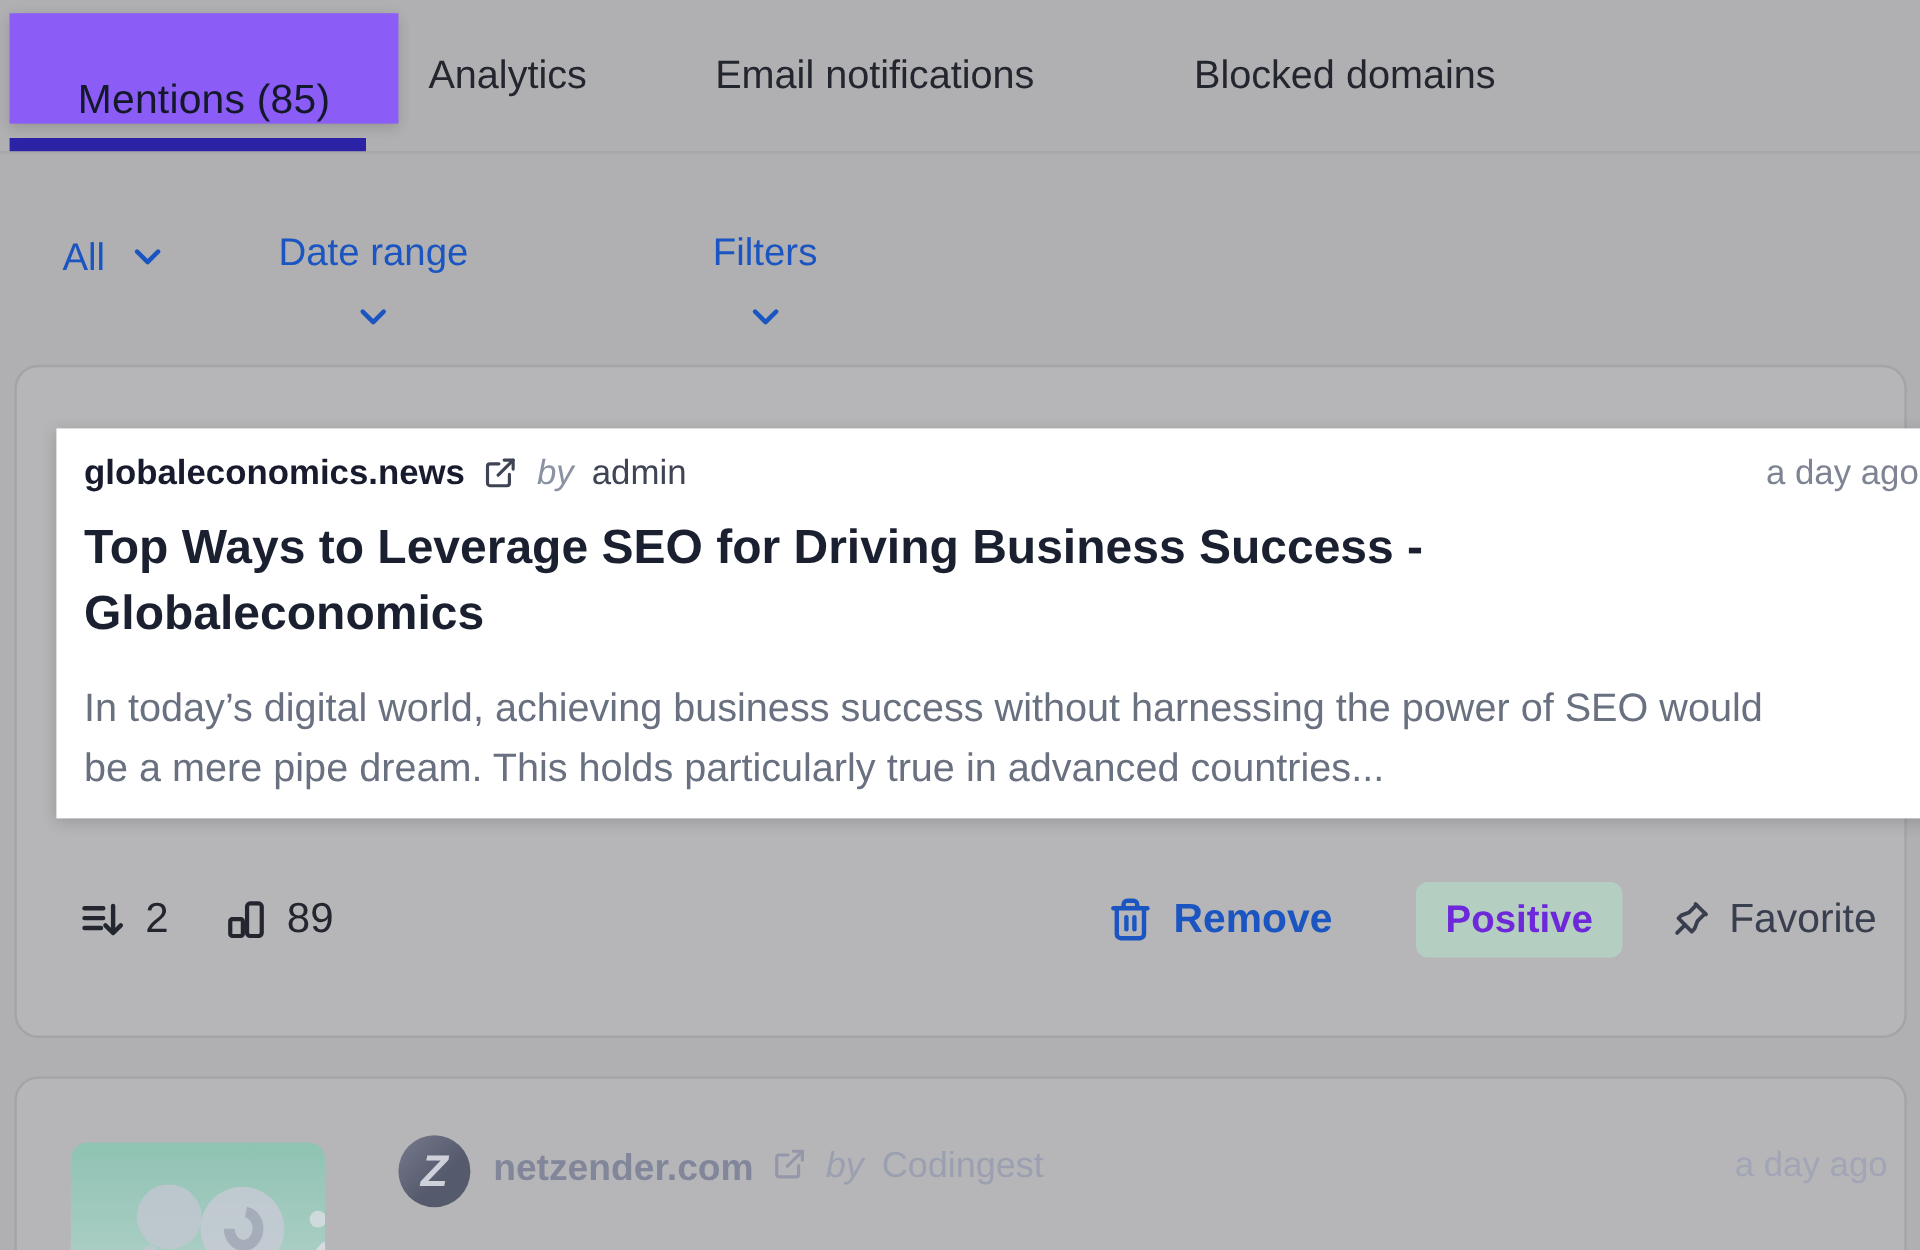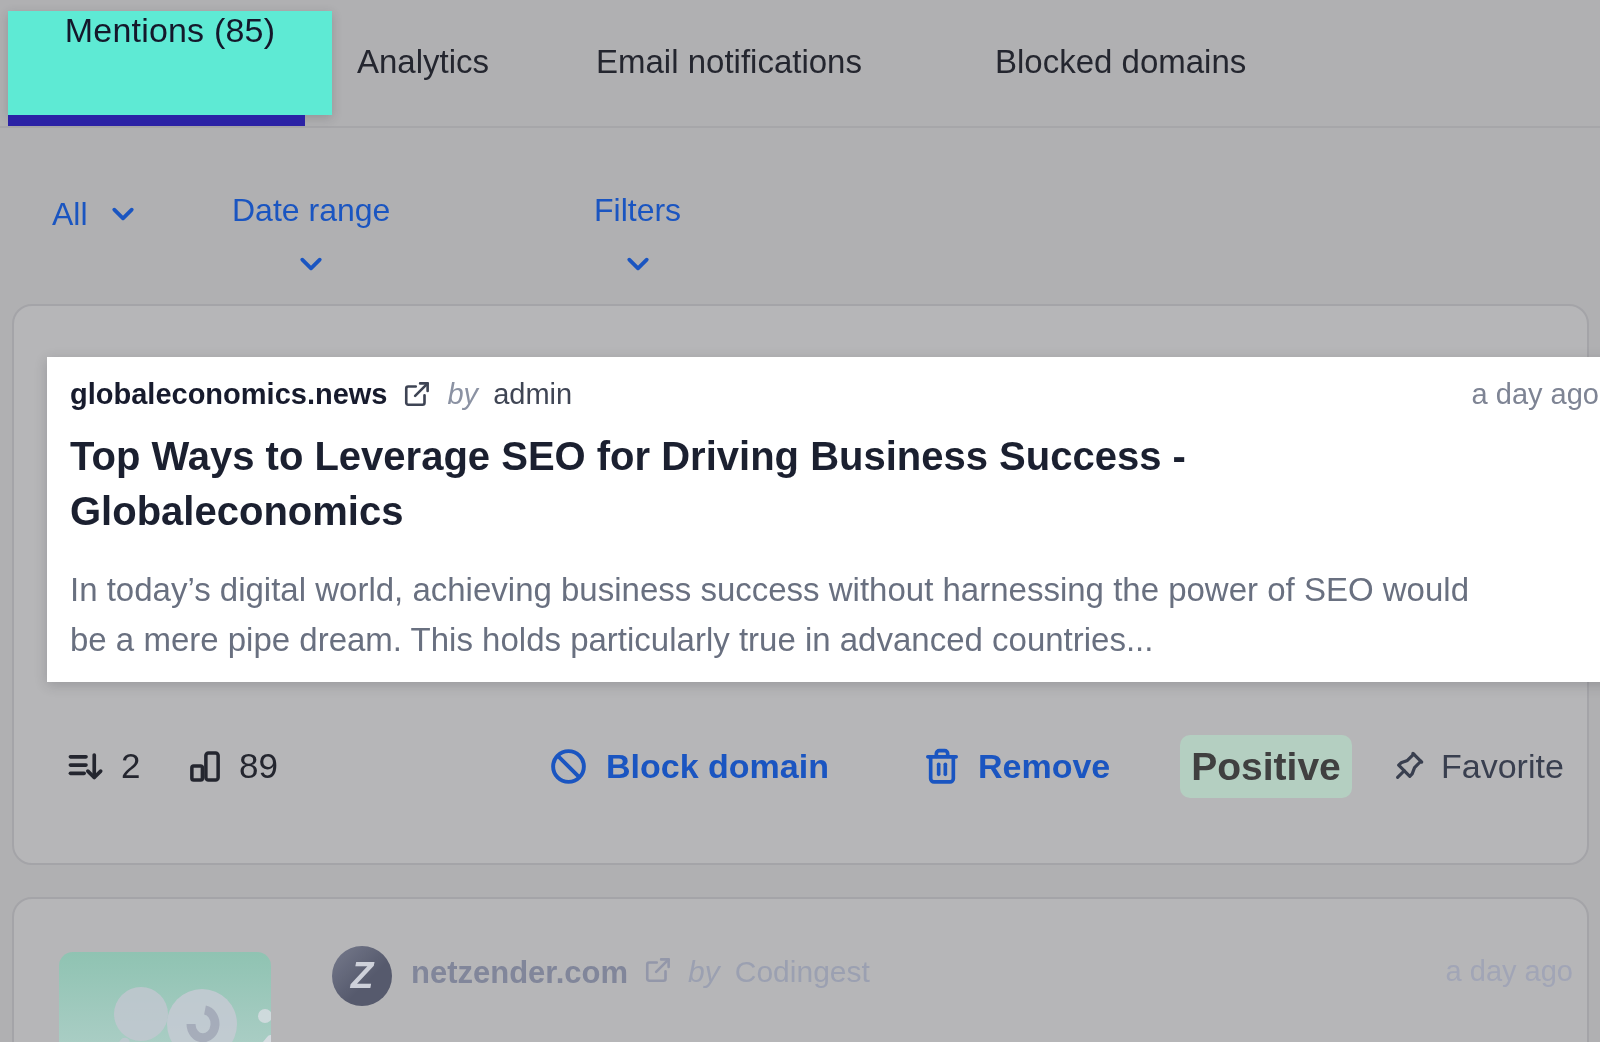--- a/index.html
+++ b/index.html
@@ -8,23 +8,23 @@
     background:#b0b0b2;
     font-family:"Liberation Sans", sans-serif;
     -webkit-font-smoothing:antialiased;
   }
   .abs{position:absolute;}
 
   
   .tabbar-divider{left:0;top:126px;width:1600px;height:2px;background:#a6a6a9;}
   .tab-underline{left:8px;top:115px;width:297px;height:11px;background:#2b22a5;}
   .mentions-highlight{
-    left:8px;top:11px;width:324px;height:104px;background:#5eead4;
+    left:8px;top:11px;width:324px;height:92px;background:#8b5cf6;
     box-shadow:0 3px 10px rgba(35,35,45,.20);
-    display:flex;align-items:flex-start;justify-content:center;
+    display:flex;align-items:flex-end;justify-content:center;
   }
   .tab-active-label{font-size:34px;font-weight:500;color:#14182b;letter-spacing:.2px;}
   .tab-label{font-size:33px;font-weight:500;color:#24262f;top:42px;line-height:40px;}
   .tab-analytics{left:357px;}
   .tab-email{left:596px;}
   .tab-blocked{left:995px;}
 
   
   .filter-group{top:192px;height:44px;display:flex;align-items:center;gap:20px;cursor:pointer;}
   .filter-label{font-size:32px;font-weight:400;color:#1a55c1;}
@@ -66,21 +66,21 @@
   .stat1{left:50px;gap:13px;}
   .stat2{left:170px;gap:13px;}
   .stat-num{font-size:35px;color:#24262f;}
   .act-block{left:534px;gap:17px;cursor:pointer;}
   .act-remove{left:908px;gap:16px;cursor:pointer;}
   .act-blue{font-size:34px;font-weight:700;color:#1a55c1;}
   .badge{
     left:1166px;top:429px;width:172px;height:63px;background:#b4cfc1;border-radius:10px;
     display:flex;align-items:center;justify-content:center;cursor:pointer;
   }
-  .badge span{font-size:39px;font-weight:700;color:#404040;}
+  .badge span{font-size:32px;font-weight:700;color:#6d28d9;}
   .act-fav{left:1376px;gap:13px;cursor:pointer;}
   .fav-label{font-size:34px;font-weight:500;color:#393f4f;}
   .ic svg{display:block;}
 
   
   .thumb{
     left:45px;top:53px;width:212px;height:130px;border-radius:14px;
     background:linear-gradient(180deg,#8fc3b2 0%,#a9cdc4 70%,#b3cfc9 100%);
     overflow:hidden;
   }
@@ -172,29 +172,20 @@
   <div class="abs act stat2">
     <span class="ic">
       <svg width="42" height="42" viewBox="0 0 24 24" fill="none" stroke="#24262f" stroke-width="2" stroke-linecap="round" stroke-linejoin="round">
         <rect x="4.5" y="12" width="6" height="8" rx="1"></rect>
         <rect x="12.5" y="4.5" width="7" height="15.5" rx="1.5"></rect>
       </svg>
     </span>
     <span class="stat-num">89</span>
   </div>
 
-  <div class="abs act act-block">
-    <span class="ic">
-      <svg width="41" height="41" viewBox="0 0 24 24" fill="none" stroke="#1a55c1" stroke-width="2.3" stroke-linecap="round">
-        <circle cx="12" cy="12" r="9"></circle>
-        <line x1="5.9" y1="5.9" x2="18.1" y2="18.1"></line>
-      </svg>
-    </span>
-    <span class="act-blue">Block domain</span>
-  </div>
 
   <div class="abs act act-remove">
     <span class="ic">
       <svg width="40" height="40" viewBox="0 0 24 24" fill="none" stroke="#1a55c1" stroke-width="2.2" stroke-linecap="round" stroke-linejoin="round">
         <polyline points="3.5 6.5 20.5 6.5"></polyline>
         <path d="M18.8 6.5v13a2 2 0 0 1-2 2H7.2a2 2 0 0 1-2-2v-13"></path>
         <path d="M8.6 6.3V4.6a1.8 1.8 0 0 1 1.8-1.8h3.2a1.8 1.8 0 0 1 1.8 1.8v1.7"></path>
         <line x1="10" y1="11" x2="10" y2="17"></line>
         <line x1="14" y1="11" x2="14" y2="17"></line>
       </svg>

